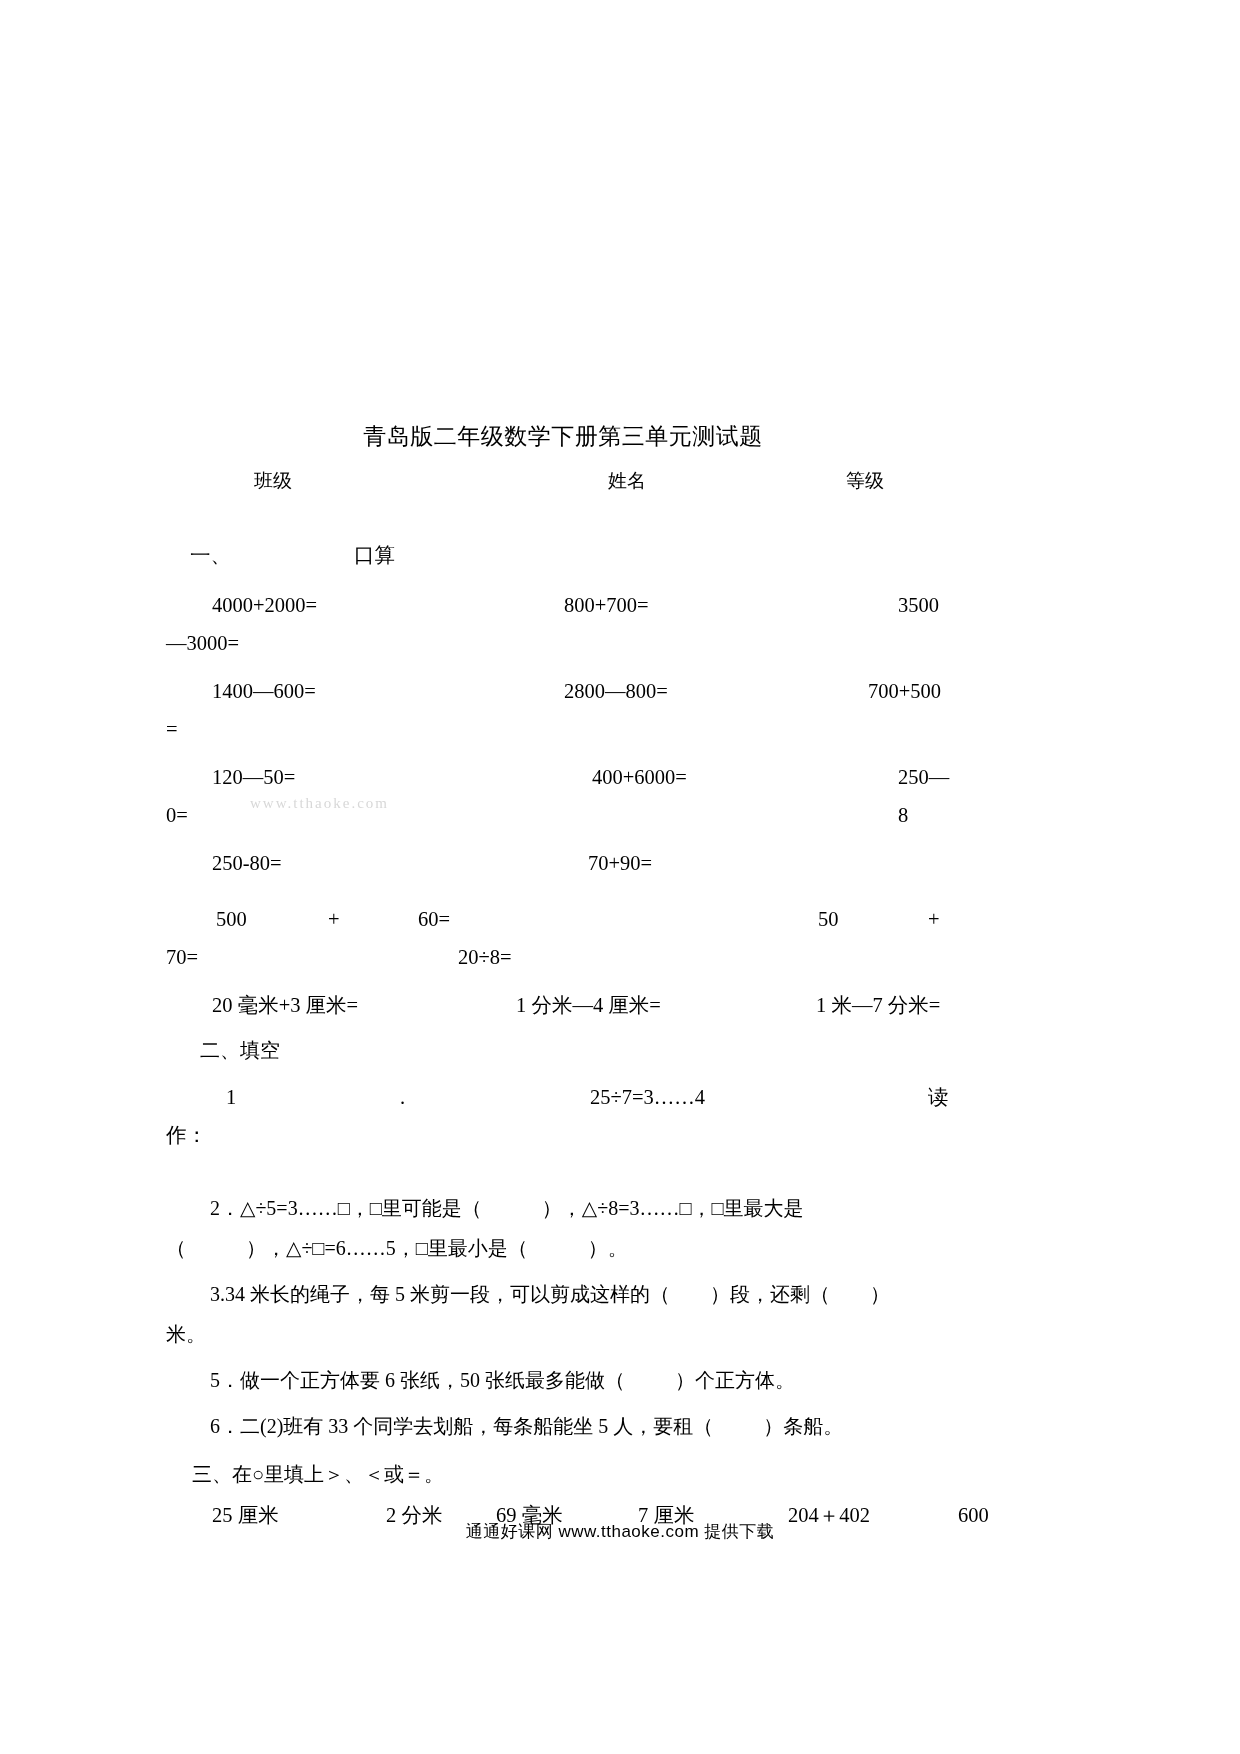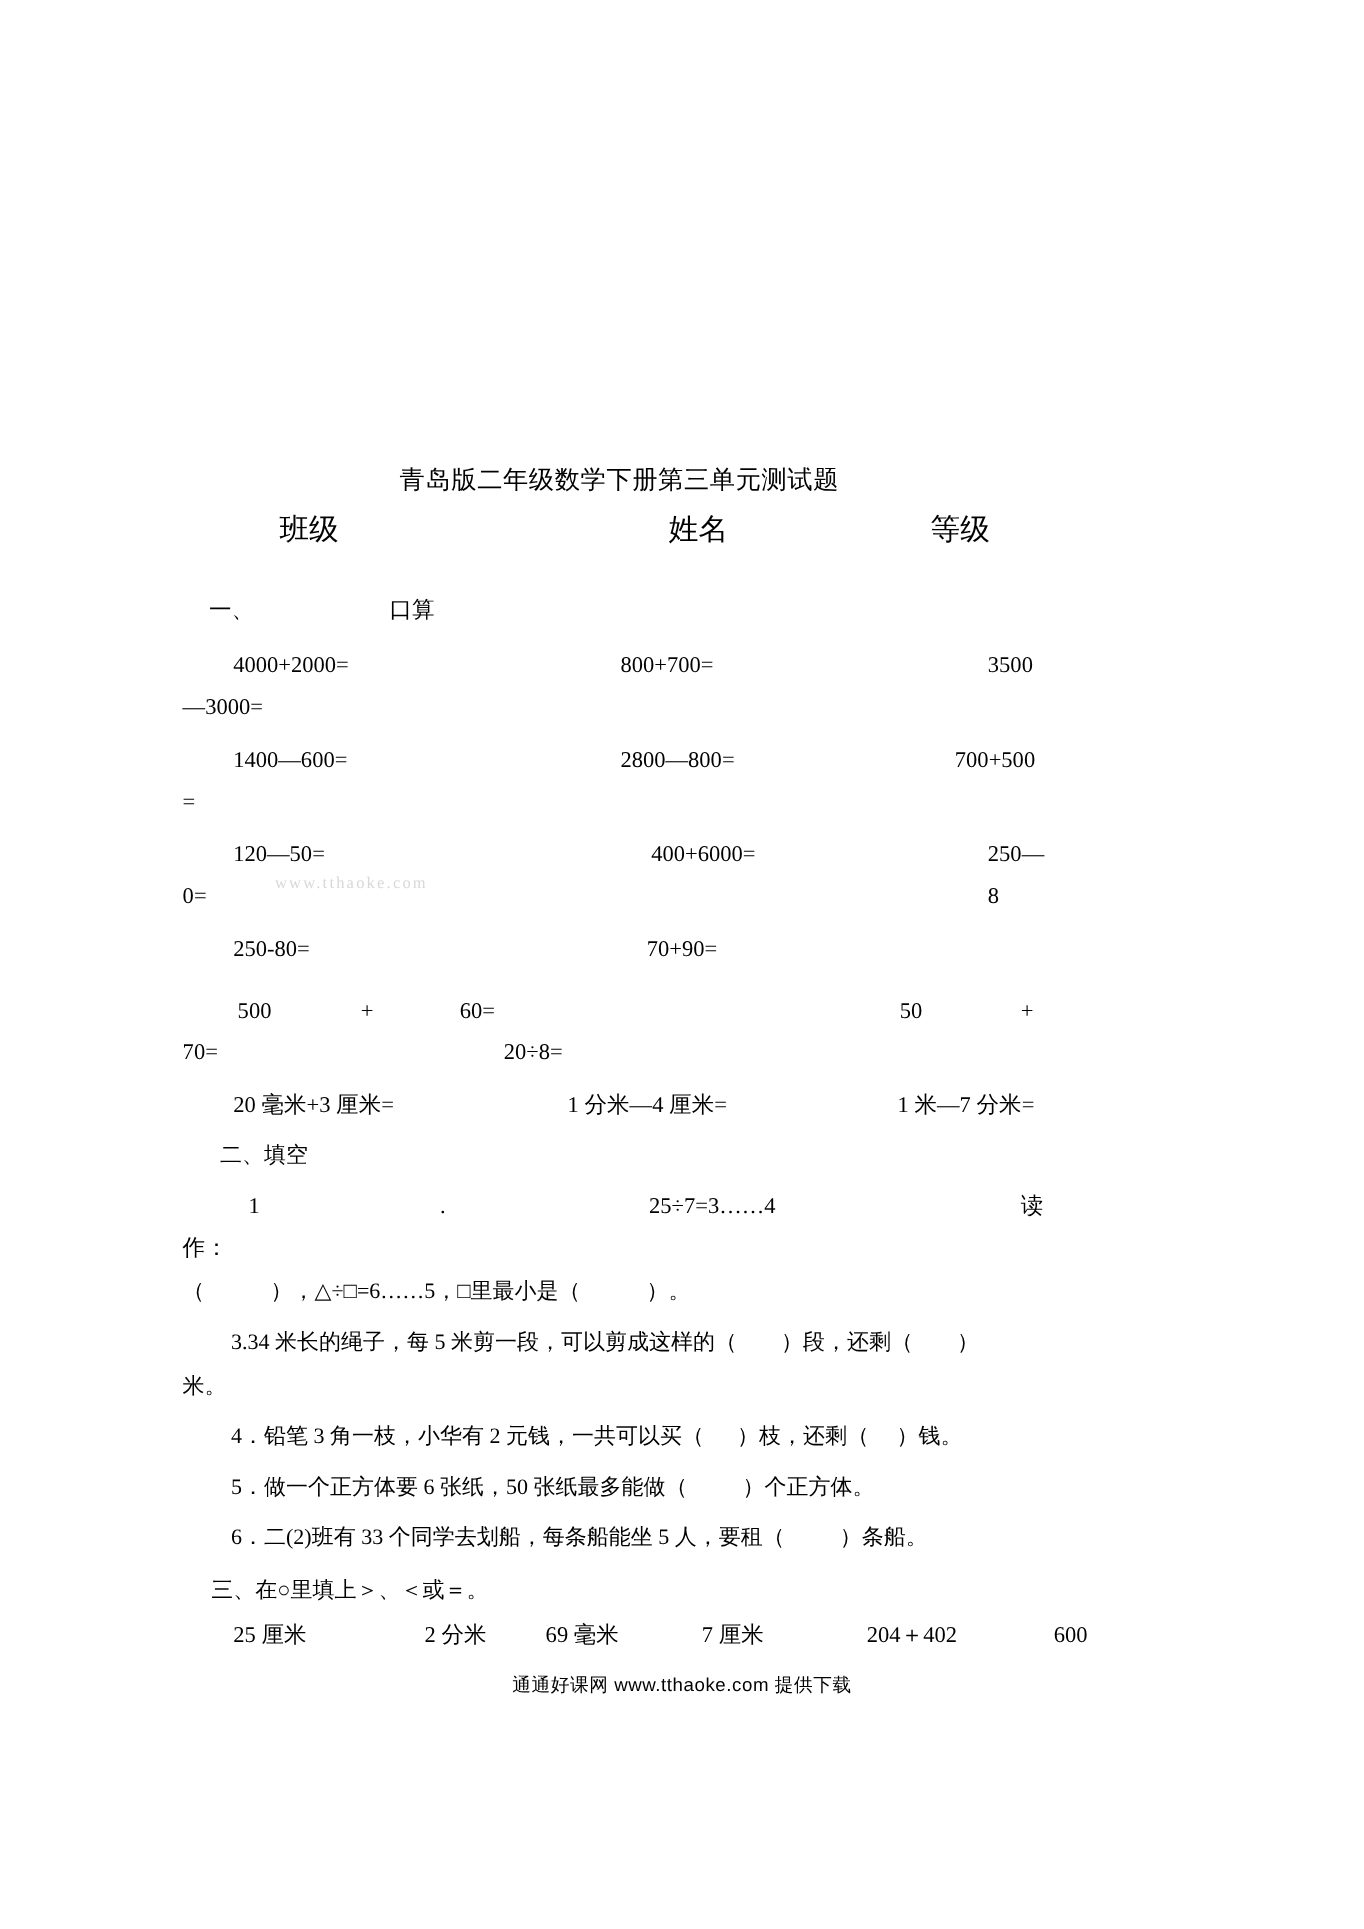--- a/index.html
+++ b/index.html
@@ -36,21 +36,21 @@
     line-height: 34px;
   }
   .line {
     font-size: 20px;
     line-height: 40px;
     white-space: pre-wrap;
     margin: 0;
   }
   .hdr-row {
     position: relative;
-    font-size: 27px;
+    font-size: 19px;
     line-height: 38px;
     height: 38px;
   }
   .hdr-row span { position: absolute; top: 0; }
   .underline {
     display: inline-block;
     border-bottom: 1px solid #000;
     height: 22px;
   }
   .indent2 { padding-left: 32px; }
@@ -163,26 +163,26 @@
     <div class="line indent2" style="margin-top:6px;">二、填空</div>
 
     <div class="calc-row" style="margin-top:8px;">
       <span style="left:58px;">1</span>
       <span style="left:232px;">.</span>
       <span style="left:422px;">25÷7=3……4</span>
       <span style="left:760px;">读</span>
     </div>
     <div class="wrap-line" style="margin-left:-2px;">作：</div>
 
+    <div class="line" style="margin-top:34px;padding-left:42px;">2．△÷5=3……□，□里可能是（            ），△÷8=3……□，□里最大是</div>
     <div class="line" style="margin-left:-2px;">（            ），△÷□=6……5，□里最小是（            ）。</div>
 
     <div class="line" style="margin-top:6px;padding-left:42px;">3.34 米长的绳子，每 5 米剪一段，可以剪成这样的（        ）段，还剩（        ）</div>
     <div class="line" style="margin-left:-2px;">米。</div>
 
-    <div class="line" style="margin-top:6px;padding-left:42px;">4．铅笔 3 角一枝，小华有 2 元钱，一共可以买（      ）枝，还剩（     ）钱。</div>
     <div class="line" style="margin-top:6px;padding-left:42px;">5．做一个正方体要 6 张纸，50 张纸最多能做（          ）个正方体。</div>
     <div class="line" style="margin-top:6px;padding-left:42px;">6．二(2)班有 33 个同学去划船，每条船能坐 5 人，要租（          ）条船。</div>
 
     <div class="line" style="margin-top:8px;padding-left:24px;">三、在○里填上＞、＜或＝。</div>
 
     <div class="calc-row" style="margin-top:2px;">
       <span style="left:44px;">25 厘米</span>
       <span style="left:218px;">2 分米</span>
       <span style="left:328px;">69 毫米</span>
       <span style="left:470px;">7 厘米</span>

